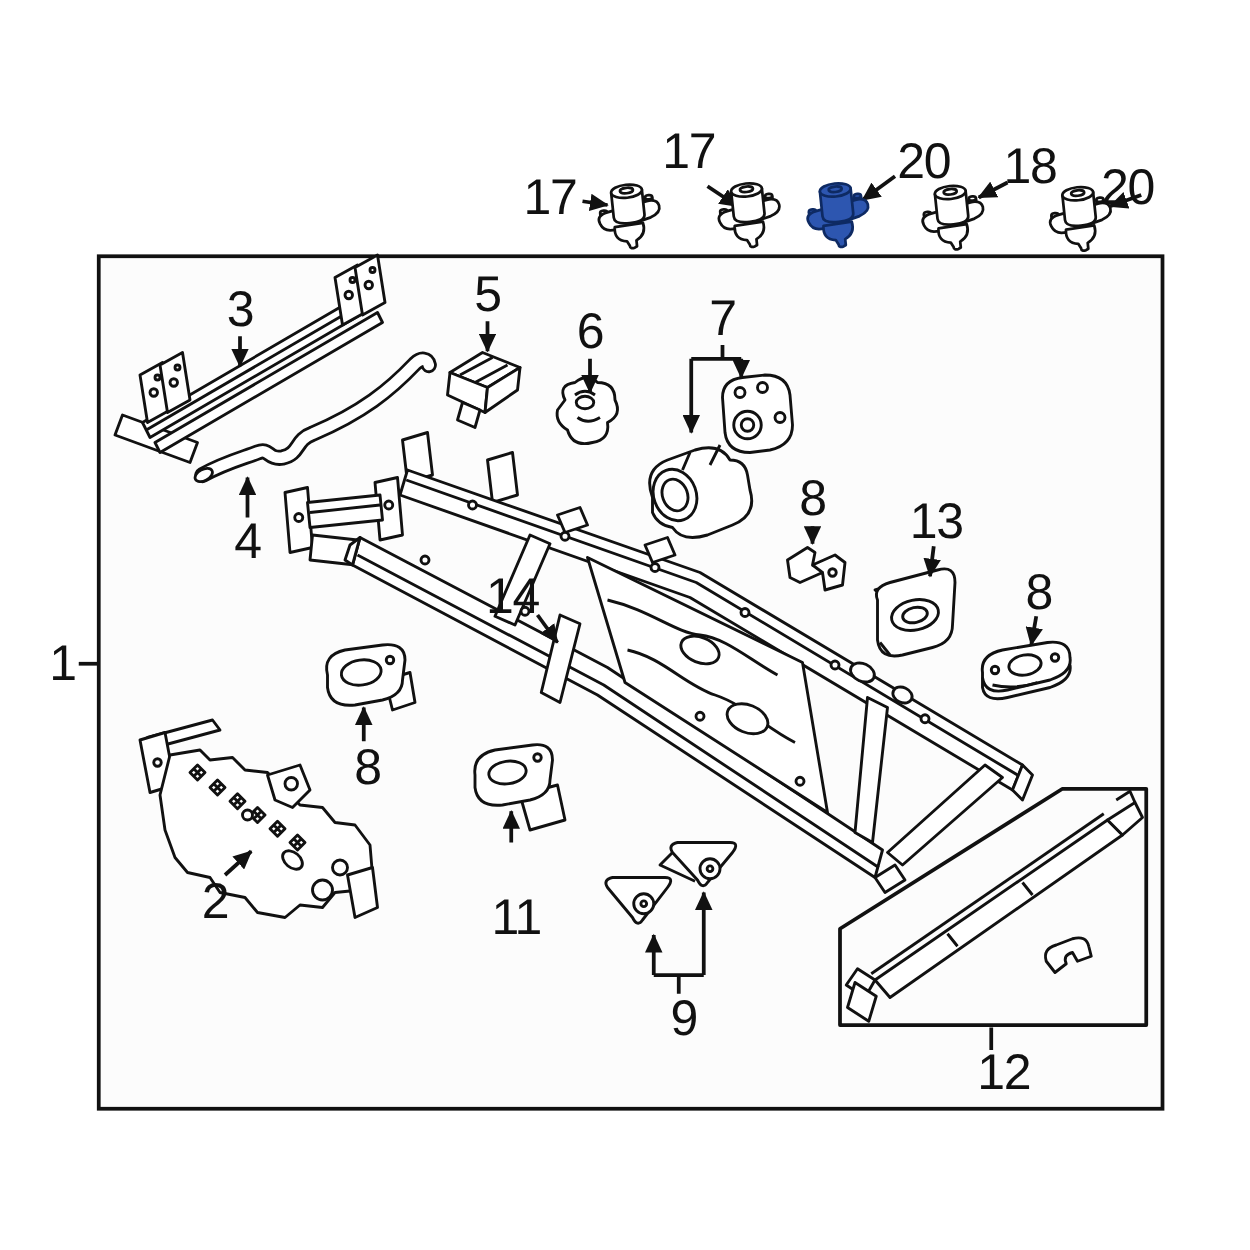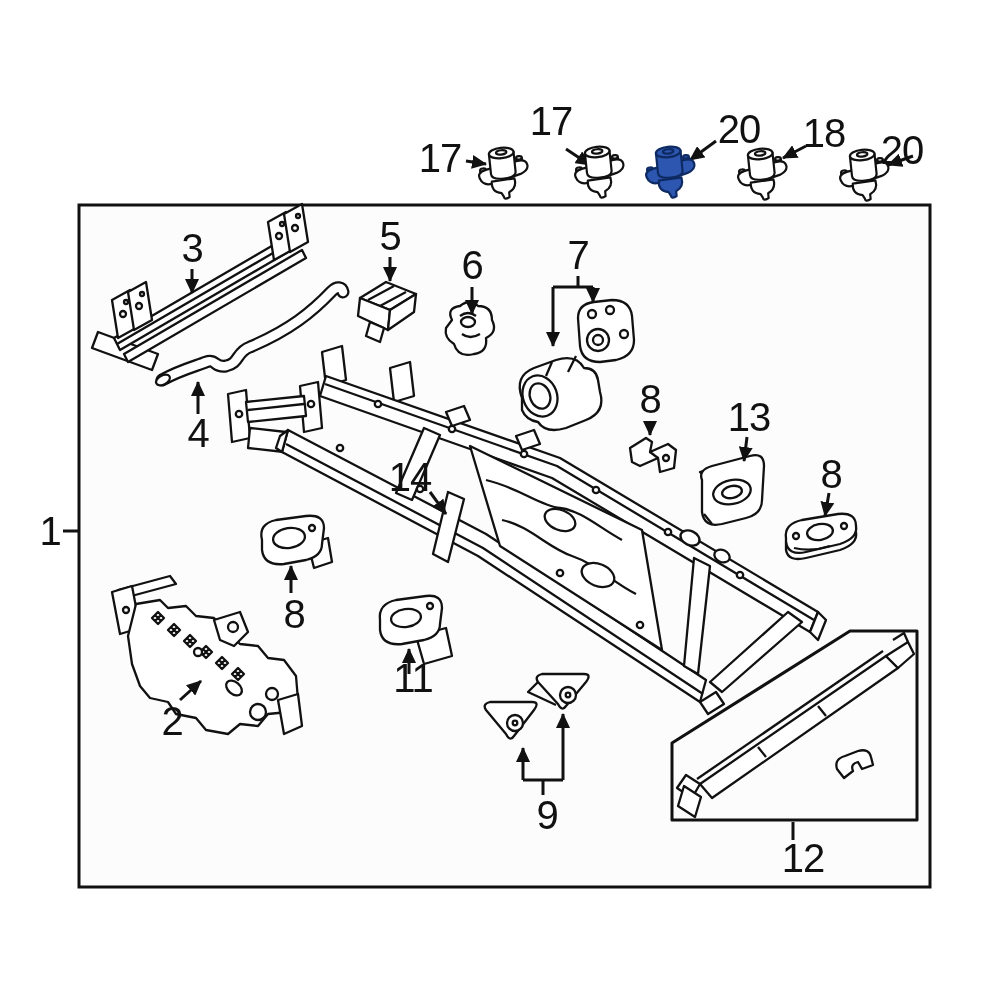--- a/index.html
+++ b/index.html
@@ -279,21 +279,21 @@
 <div class="lbl" style="left:50px;top:531px">1</div>
 <div class="lbl" style="left:172px;top:721px">2</div>
 <div class="lbl" style="left:192px;top:248px">3</div>
 <div class="lbl" style="left:198px;top:433px">4</div>
 <div class="lbl" style="left:390px;top:236px">5</div>
 <div class="lbl" style="left:472px;top:265px">6</div>
 <div class="lbl" style="left:578px;top:255px">7</div>
 <div class="lbl" style="left:650px;top:399px">8</div>
 <div class="lbl" style="left:547px;top:815px">9</div>
 <div class="lbl" style="left:294px;top:614px">8</div>
-<div class="lbl" style="left:413px;top:678px">11</div>
+<div class="lbl" style="left:413px;top:734px">11</div>
 <div class="lbl" style="left:831px;top:474px">8</div>
 <div class="lbl" style="left:749px;top:417px">13</div>
 <div class="lbl" style="left:410px;top:477px">14</div>
 <div class="lbl" style="left:803px;top:858px">12</div>
 <div class="lbl" style="left:440px;top:158px">17</div>
 <div class="lbl" style="left:551px;top:121px">17</div>
 <div class="lbl" style="left:739px;top:129px">20</div>
 <div class="lbl" style="left:824px;top:133px">18</div>
 <div class="lbl" style="left:902px;top:150px">20</div>
 

